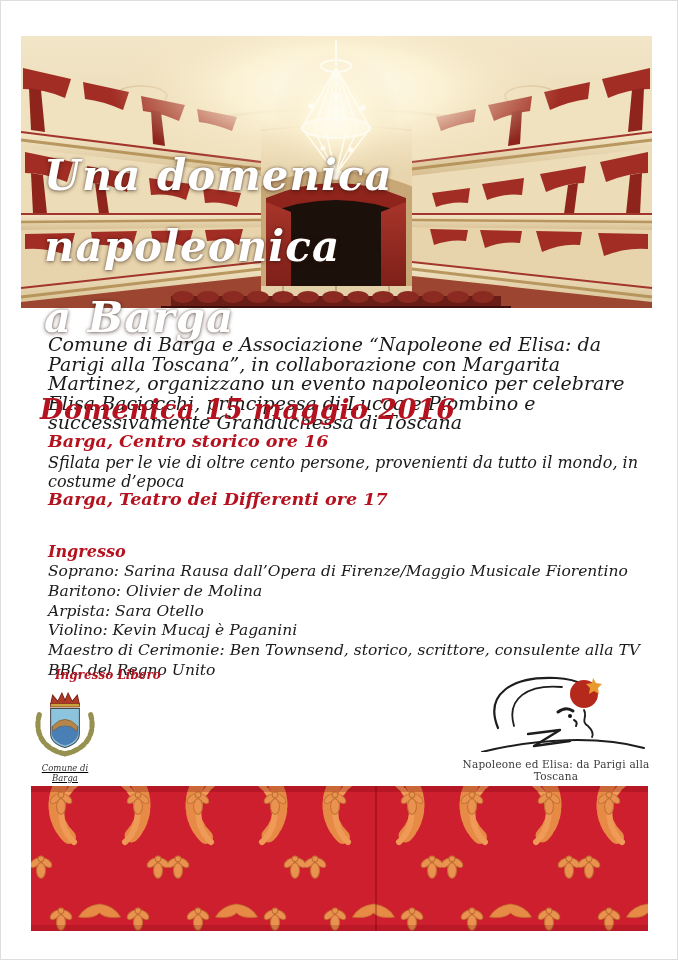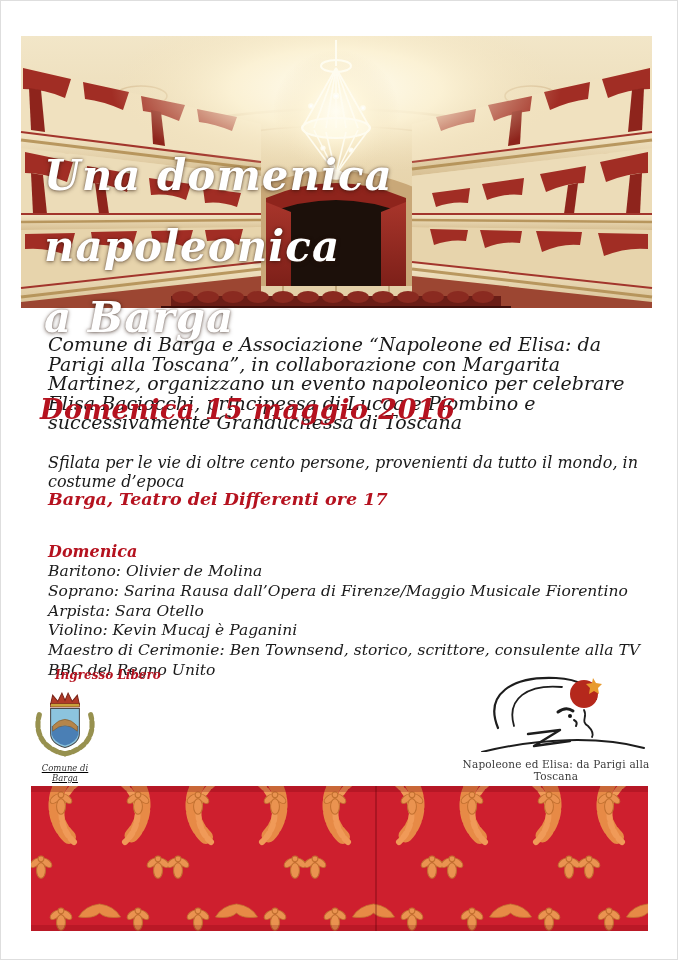--- a/index.html
+++ b/index.html
@@ -168,27 +168,28 @@
   </div>
 
   <div class="title-overlay">
     <div>Una domenica napoleonica</div>
     <div>a Barga</div>
   </div>
 
   <p class="intro">Comune di Barga e Associazione “Napoleone ed Elisa: da Parigi alla Toscana”, in collaborazione con Margarita Martinez, organizzano un evento napoleonico per celebrare Elisa Baciocchi, principessa di Lucca e Piombino e successivamente Granduchessa di Toscana</p>
 
   <div class="date-heading red">Domenica 15 maggio 2016</div>
+  <div class="ev1-head red">Barga, Centro storico ore 16</div>
   <div class="ev1-desc">Sfilata per le vie di oltre cento persone, provenienti da tutto il mondo, in costume d’epoca</div>
   <div class="ev2-head red">Barga, Teatro dei Differenti ore 17</div>
 
-  <div class="prog-head red">Domenica</div>
+  <div class="prog-head red">Ingresso</div>
   <ul class="prog-list">
+    <li>Soprano: Sarina Rausa dall’Opera di Firenze/Maggio Musicale Fiorentino</li>
     <li>Baritono: Olivier de Molina</li>
-    <li>Soprano: Sarina Rausa dall’Opera di Firenze/Maggio Musicale Fiorentino</li>
     <li>Arpista: Sara Otello</li>
     <li>Violino: Kevin Mucaj è Paganini</li>
     <li>Maestro di Cerimonie: Ben Townsend, storico, scrittore, consulente alla TV BBC del Regno Unito</li>
   </ul>
 
   <div class="admission red">Ingresso Libero</div>
 
   <div class="comune-logo">
     <svg width="74" height="66" viewBox="0 0 72 64">
       <path d="M36,60 C15,56 6,40 11,22" fill="none" stroke="#97914f" stroke-width="5" stroke-dasharray="5 3" stroke-linecap="round"></path>

